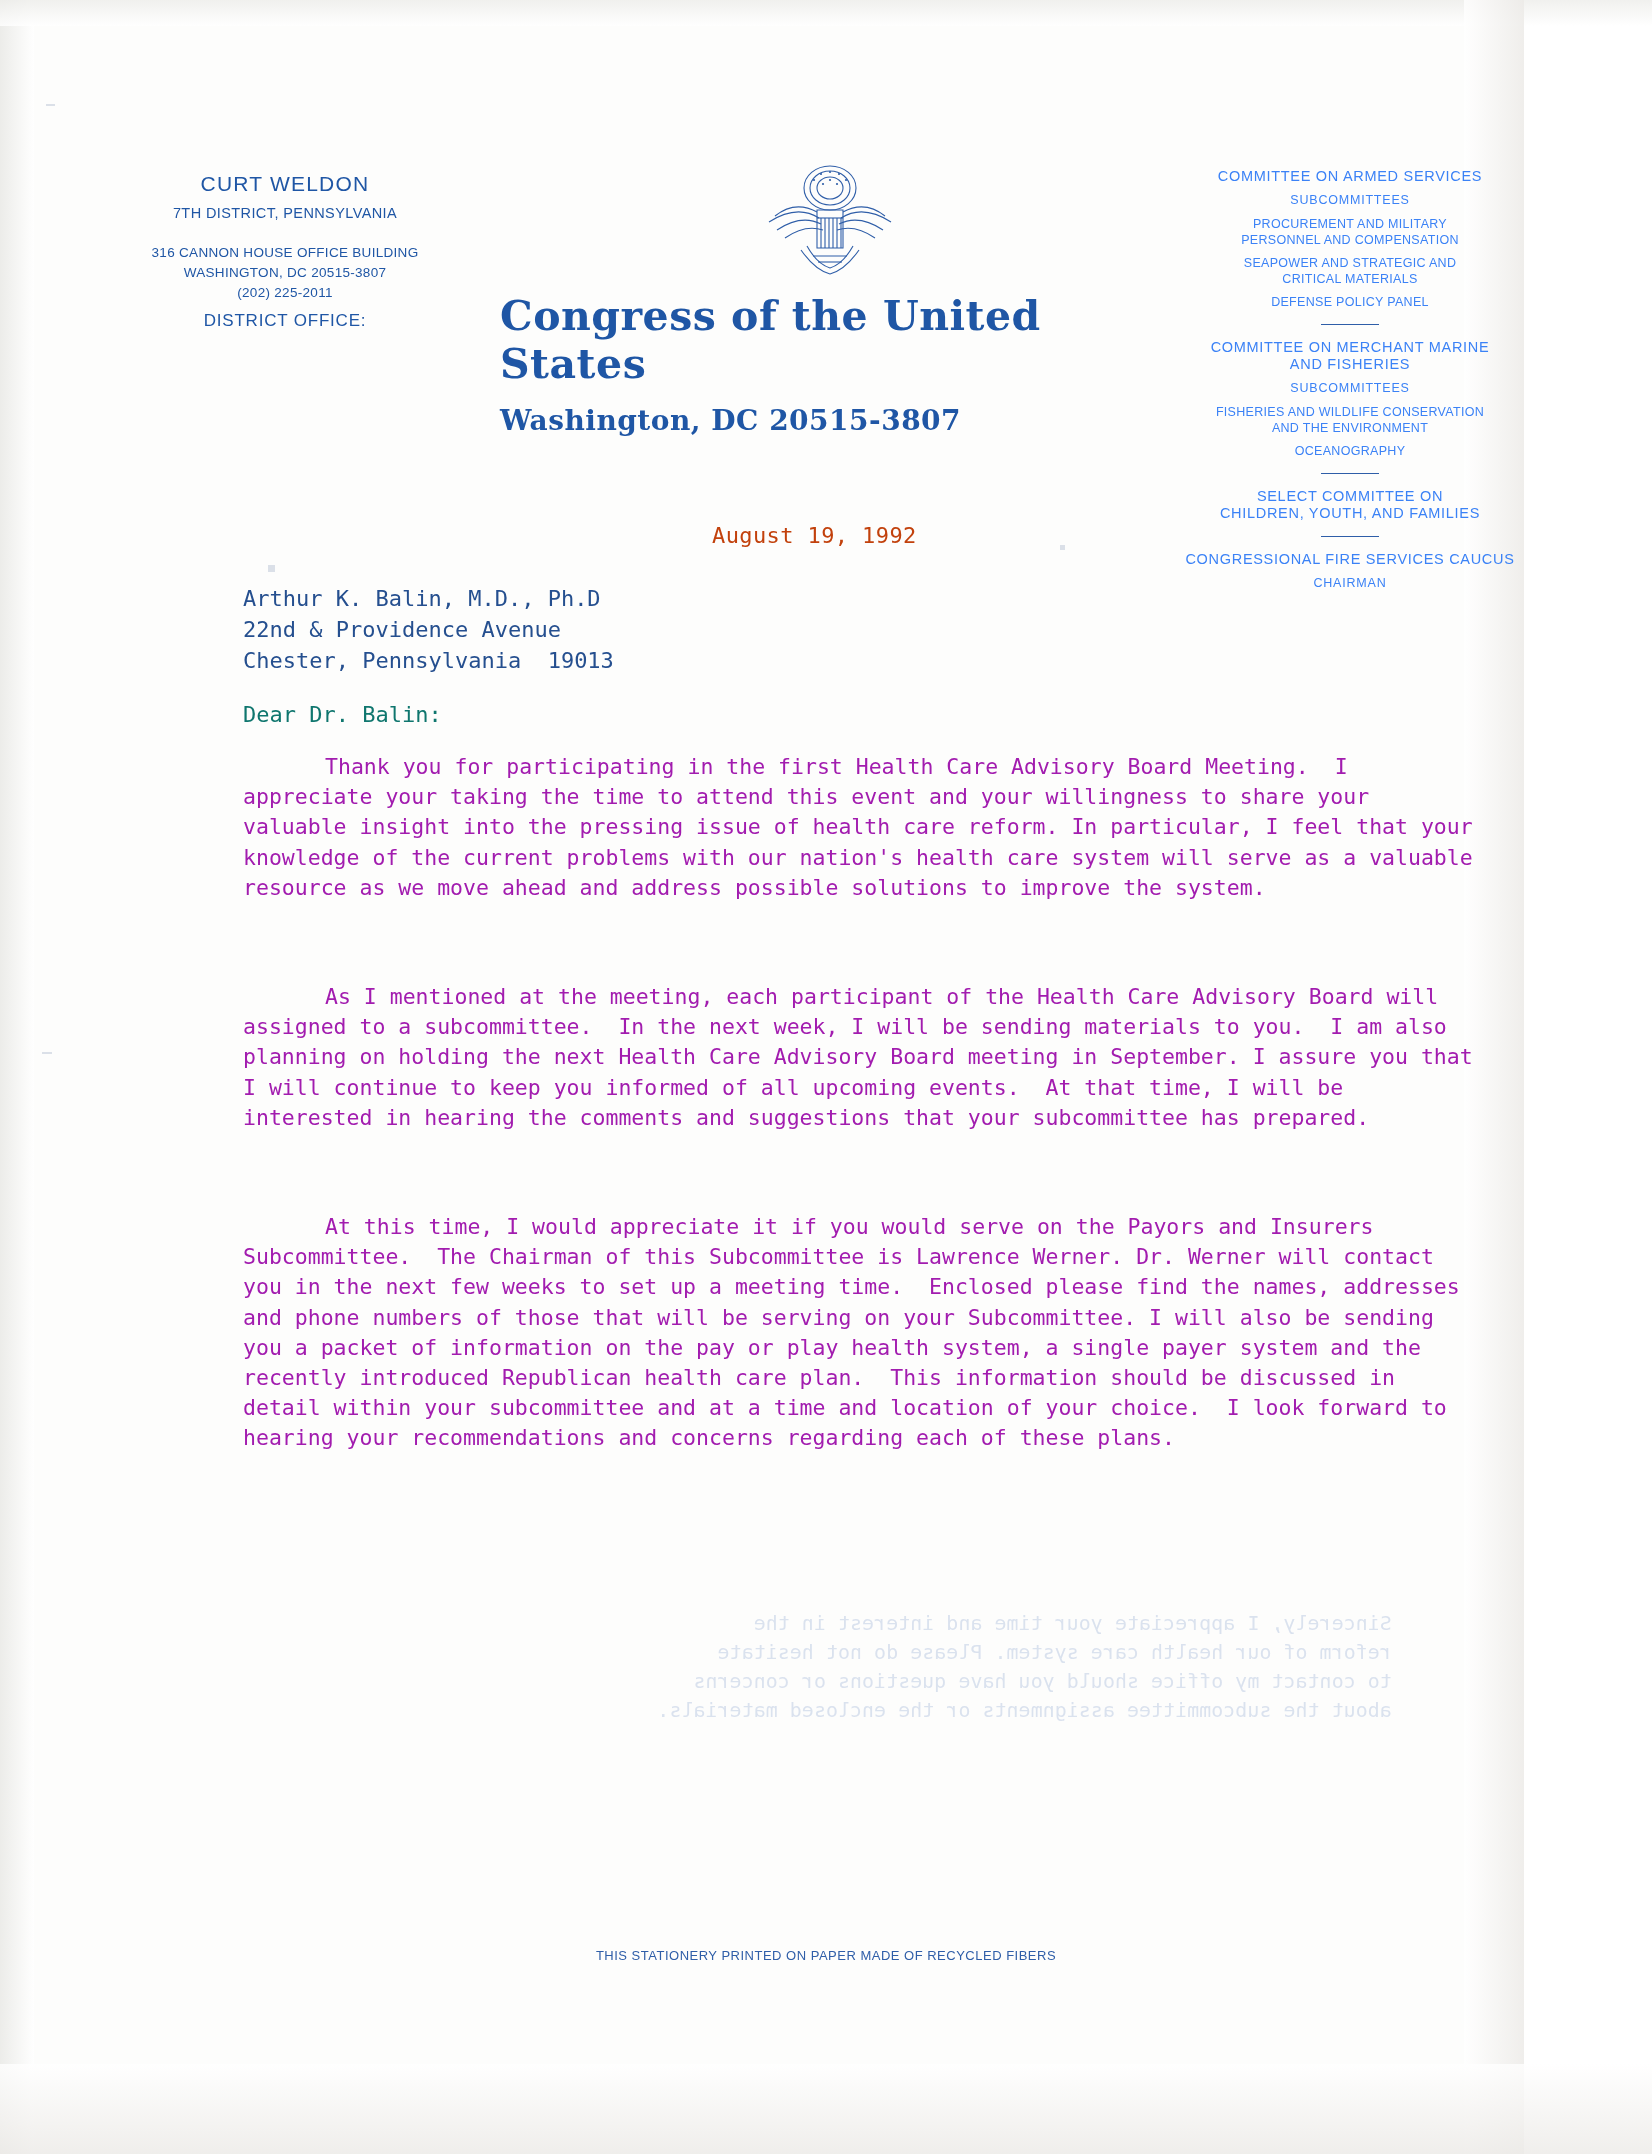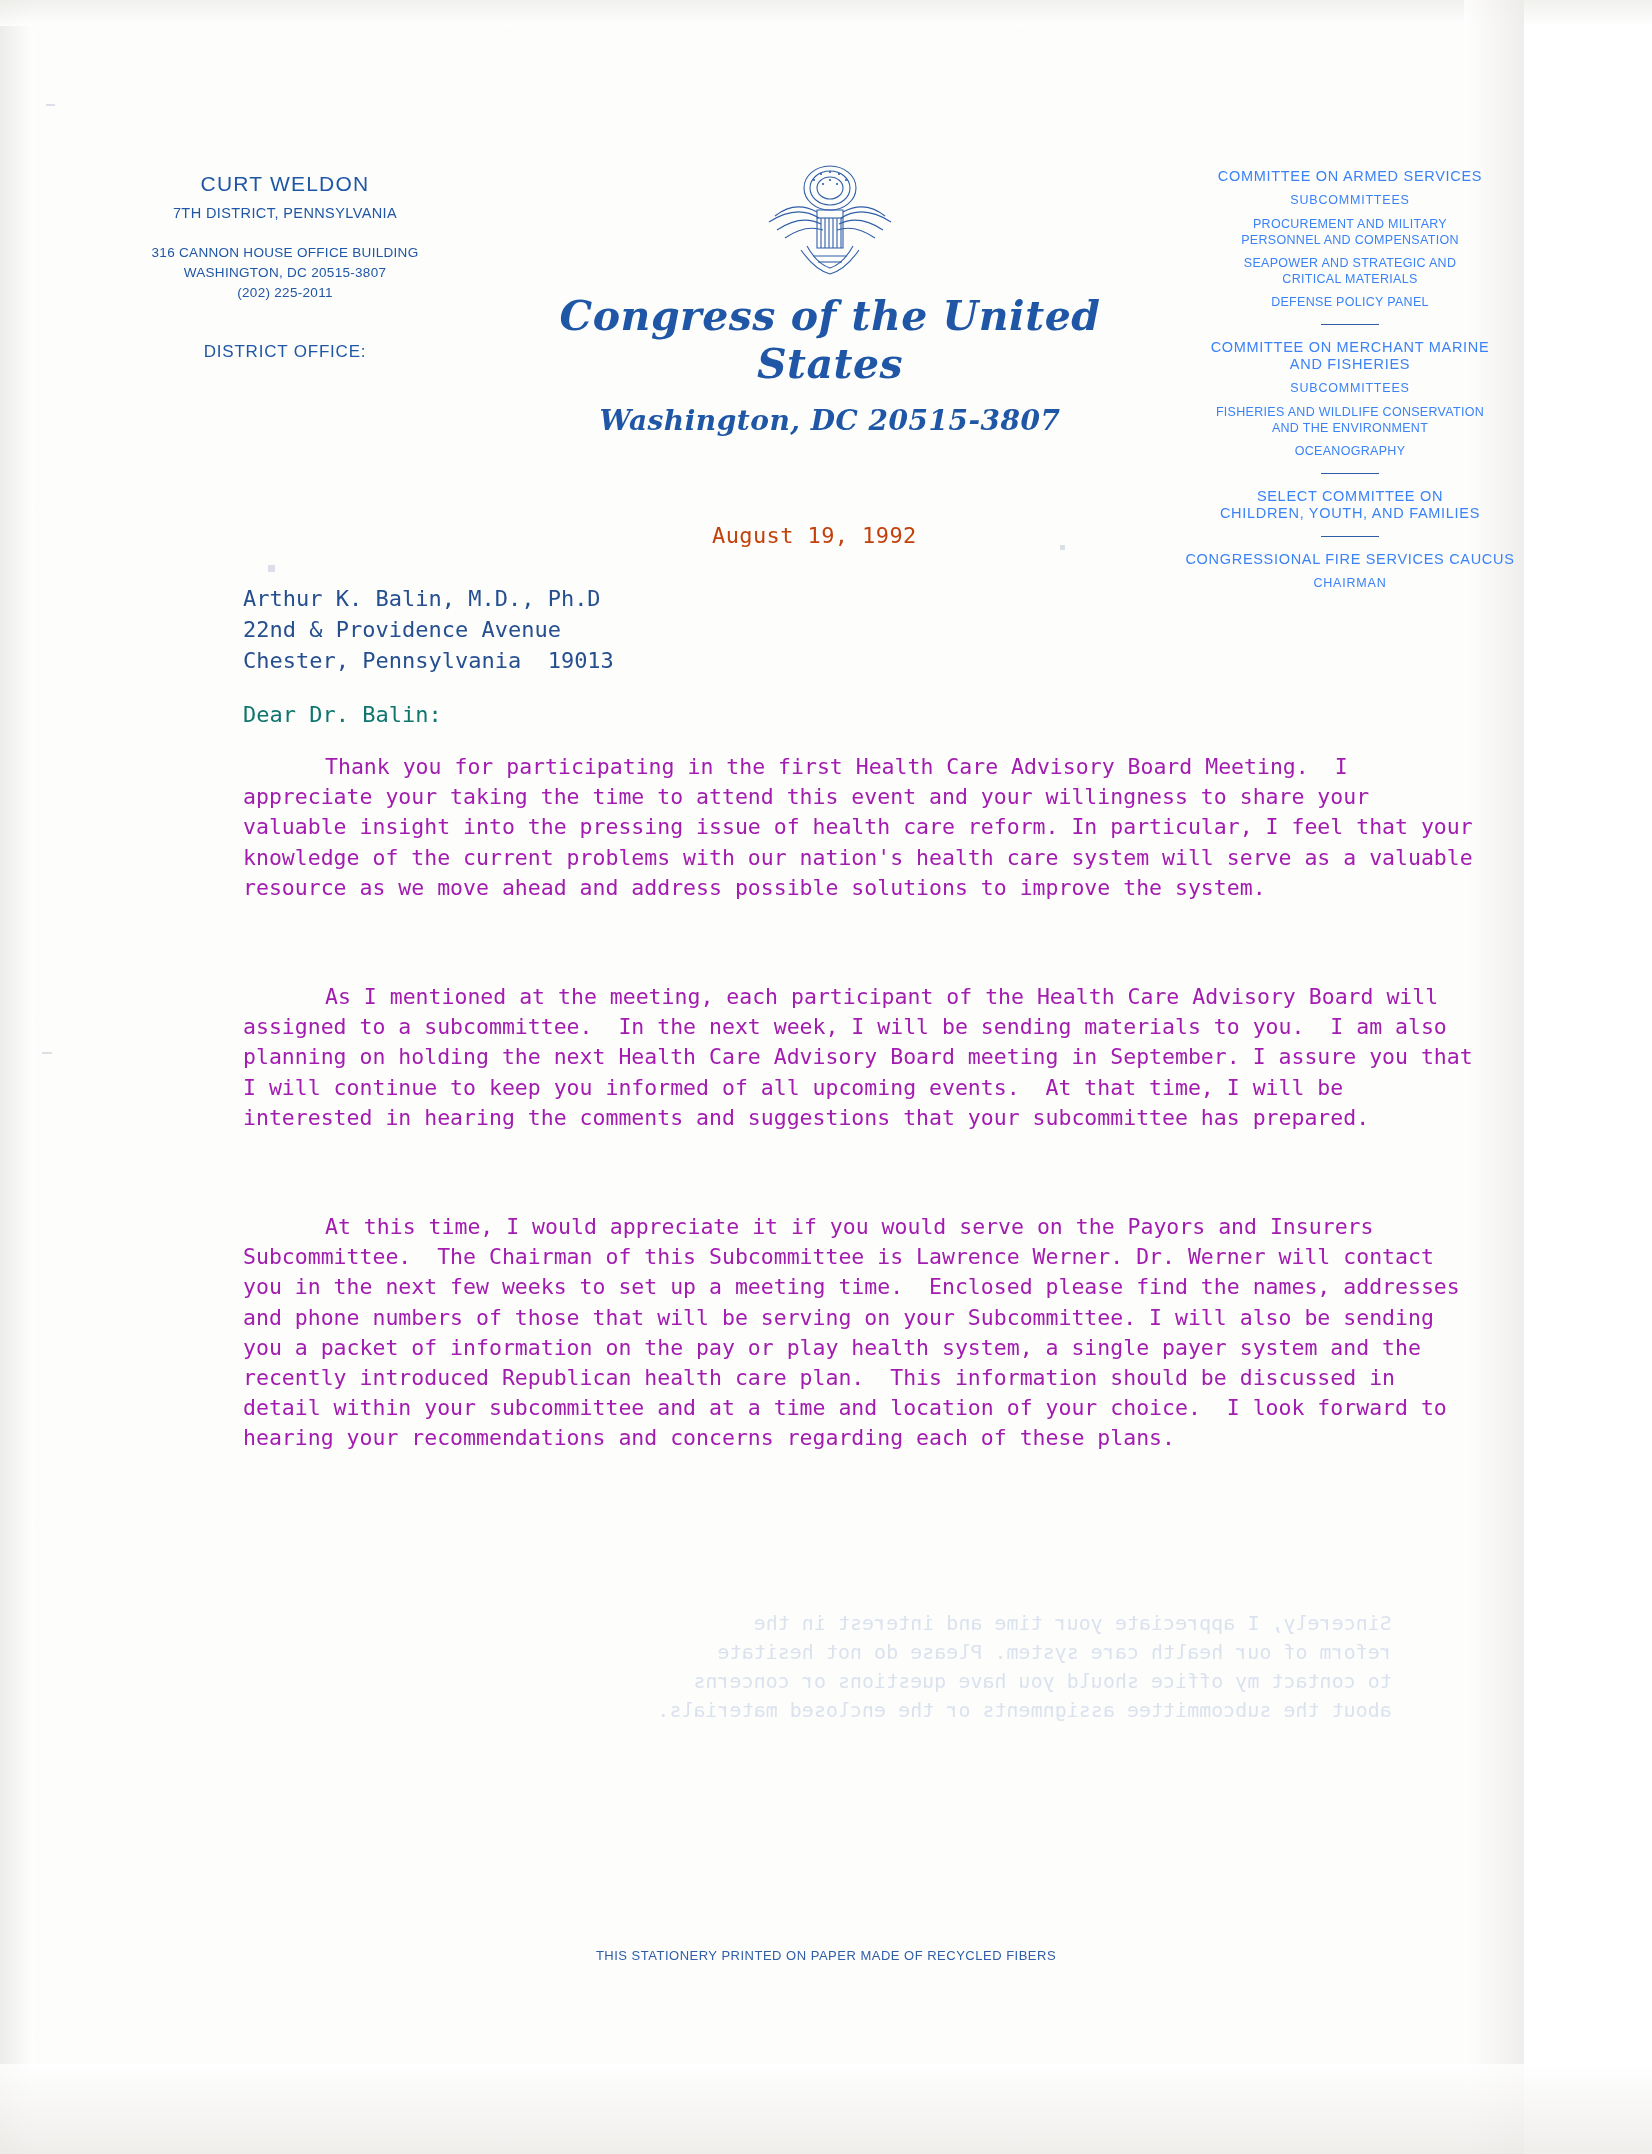--- a/index.html
+++ b/index.html
@@ -49,42 +49,41 @@
   }
   .lh-district {
     font-size: 14.5px;
     letter-spacing: 0.4px;
     margin-bottom: 22px;
   }
   .lh-addr {
     font-size: 13.5px;
     letter-spacing: 0.3px;
     line-height: 20px;
-    margin-bottom: 39px;
+    margin-bottom: 8px;
   }
   .lh-office-title {
     font-size: 17px;
     letter-spacing: 0.8px;
     margin-bottom: 14px;
   }
   .lh-office-addr {
     font-size: 13.5px;
     letter-spacing: 0.3px;
     line-height: 20px;
   }
 
   
   .lh-center {
     position: absolute;
     left: 500px;
     top: 0;
     width: 660px;
-    text-align: center;
+    text-align: left;
     color: #1f56a5;
-    font-style: italic;
   }
   .seal {
     width: 150px;
     height: 120px;
     margin: 0 auto 12px auto;
     position: relative;
   }
   .lh-congress {
     font-family: "DejaVu Serif", serif;
     font-weight: bold;

